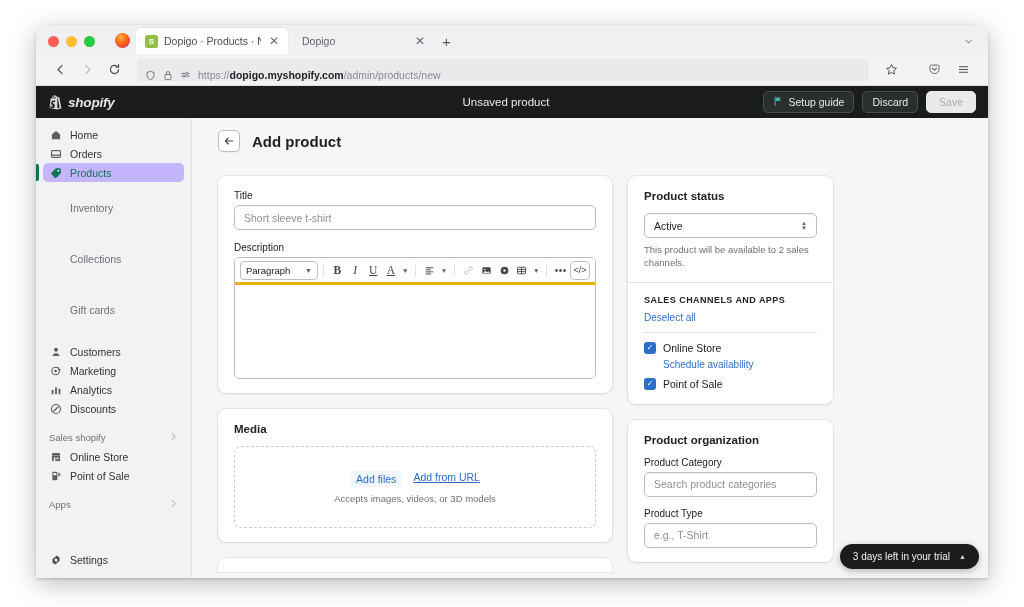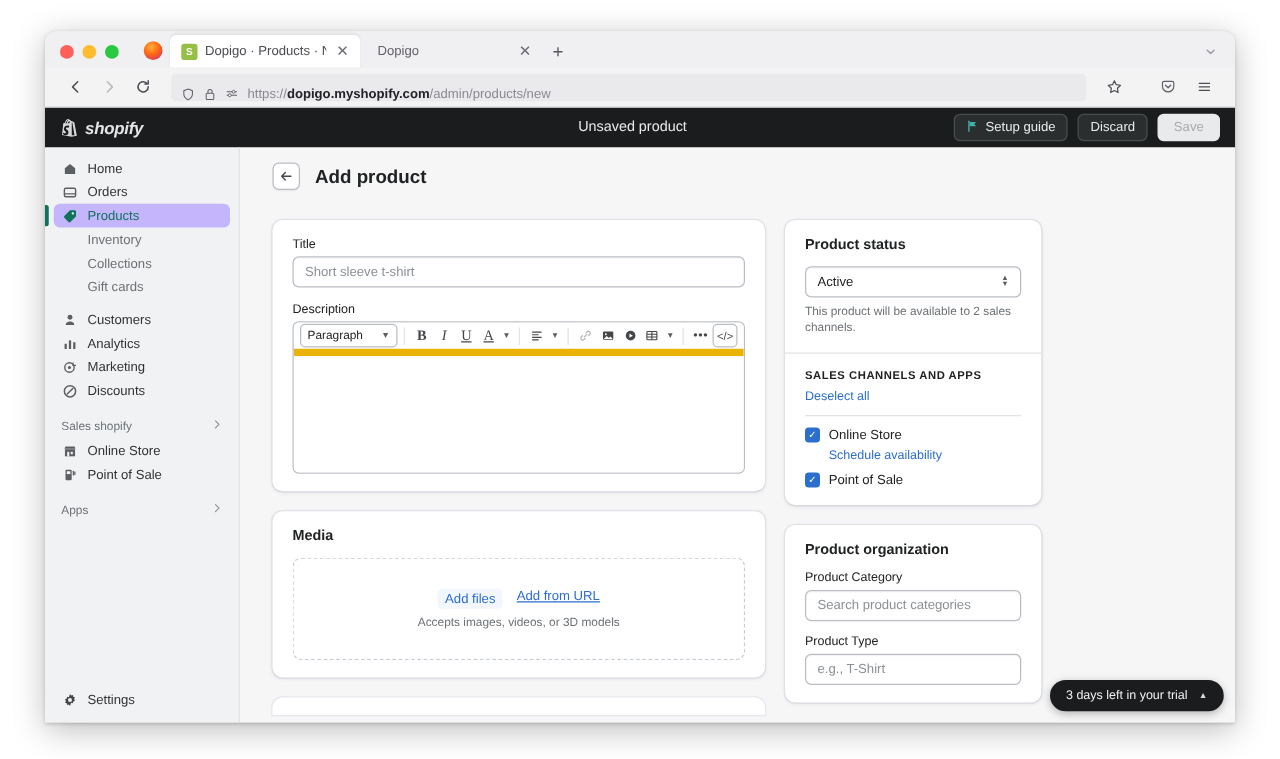--- a/index.html
+++ b/index.html
@@ -196,21 +196,21 @@
     color: #5c5f62;
   }
   .nav-item.active { background: #c4b5fd; color: #0e7358; font-weight: 400; }
   .nav-item.active .ico { color: #0e7358; }
   .nav-item.active::before {
     content: ""; position: absolute;
     left: -7px; top: 1px; width: 3px; height: 17px;
     background: #0e7358; border-radius: 0 2px 2px 0;
   }
   .nav-sub {
-    height: 19px; margin: 0 7px;
+    height: 19px; margin: 16px 7px;
     display: flex; align-items: center;
     padding-left: 27px;
     font-size: 10.5px; color: #6d7175;
     border-radius: 5px;
   }
   .nav-section {
     margin: 10px 7px 1px 7px;
     height: 18px;
     display: flex; align-items: center;
     padding-left: 6px;
@@ -271,21 +271,21 @@
 
   
   #editor-wrap {
     border: 1px solid #babec3;
     border-radius: 5px;
     overflow: hidden;
     background: #fff;
   }
   #editor-toolbar {
     height: 27px;
-    border-bottom: 6px solid #eab308;
+    border-bottom: 3px solid #eab308;
     display: flex; align-items: center;
     padding: 0 5px; gap: 1px;
     background: #fff;
   }
   .tb-sel {
     height: 19px; min-width: 78px;
     border: 1px solid #babec3; border-radius: 4px;
     display: flex; align-items: center;
     padding: 0 5px;
     font-size: 9.5px; color: #202223;
@@ -571,37 +571,37 @@
                   <circle cx="8" cy="5" r="2.6" fill="#5c5f62"></circle>
                   <path d="M3.4 13.4c0-2.4 2-3.8 4.6-3.8s4.6 1.4 4.6 3.8z" fill="#5c5f62"></path>
                 </svg>
             </span>
             <span>Customers</span>
           </div>
 
           <div class="nav-item">
             <span class="ico">
               <svg width="12" height="12" viewBox="0 0 16 16">
+                  <circle cx="7.4" cy="8" r="5" fill="none" stroke="#5c5f62" stroke-width="1.5"></circle>
+                  <circle cx="7.4" cy="8" r="1.7" fill="#5c5f62"></circle>
+                  <path d="M11.2 2.6v3.2h3.2" fill="none" stroke="#5c5f62" stroke-width="1.3"></path>
+                </svg>
+            </span>
+            <span>Marketing</span>
+          </div>
+
+          <div class="nav-item">
+            <span class="ico">
+              <svg width="12" height="12" viewBox="0 0 16 16">
                   <rect x="2.2" y="8" width="2.4" height="5.6" fill="#5c5f62"></rect>
                   <rect x="6.8" y="4.4" width="2.4" height="9.2" fill="#5c5f62"></rect>
                   <rect x="11.4" y="6.4" width="2.4" height="7.2" fill="#5c5f62"></rect>
                 </svg>
             </span>
             <span>Analytics</span>
-          </div>
-
-          <div class="nav-item">
-            <span class="ico">
-              <svg width="12" height="12" viewBox="0 0 16 16">
-                  <circle cx="7.4" cy="8" r="5" fill="none" stroke="#5c5f62" stroke-width="1.5"></circle>
-                  <circle cx="7.4" cy="8" r="1.7" fill="#5c5f62"></circle>
-                  <path d="M11.2 2.6v3.2h3.2" fill="none" stroke="#5c5f62" stroke-width="1.3"></path>
-                </svg>
-            </span>
-            <span>Marketing</span>
           </div>
 
           <div class="nav-item">
             <span class="ico">
               <svg width="12" height="12" viewBox="0 0 16 16">
                   <circle cx="8" cy="8" r="6" fill="none" stroke="#5c5f62" stroke-width="1.6"></circle>
                   <line x1="5" y1="11" x2="11" y2="5" stroke="#5c5f62" stroke-width="1.6" stroke-linecap="round"></line>
                 </svg>
             </span>
             <span>Discounts</span>

